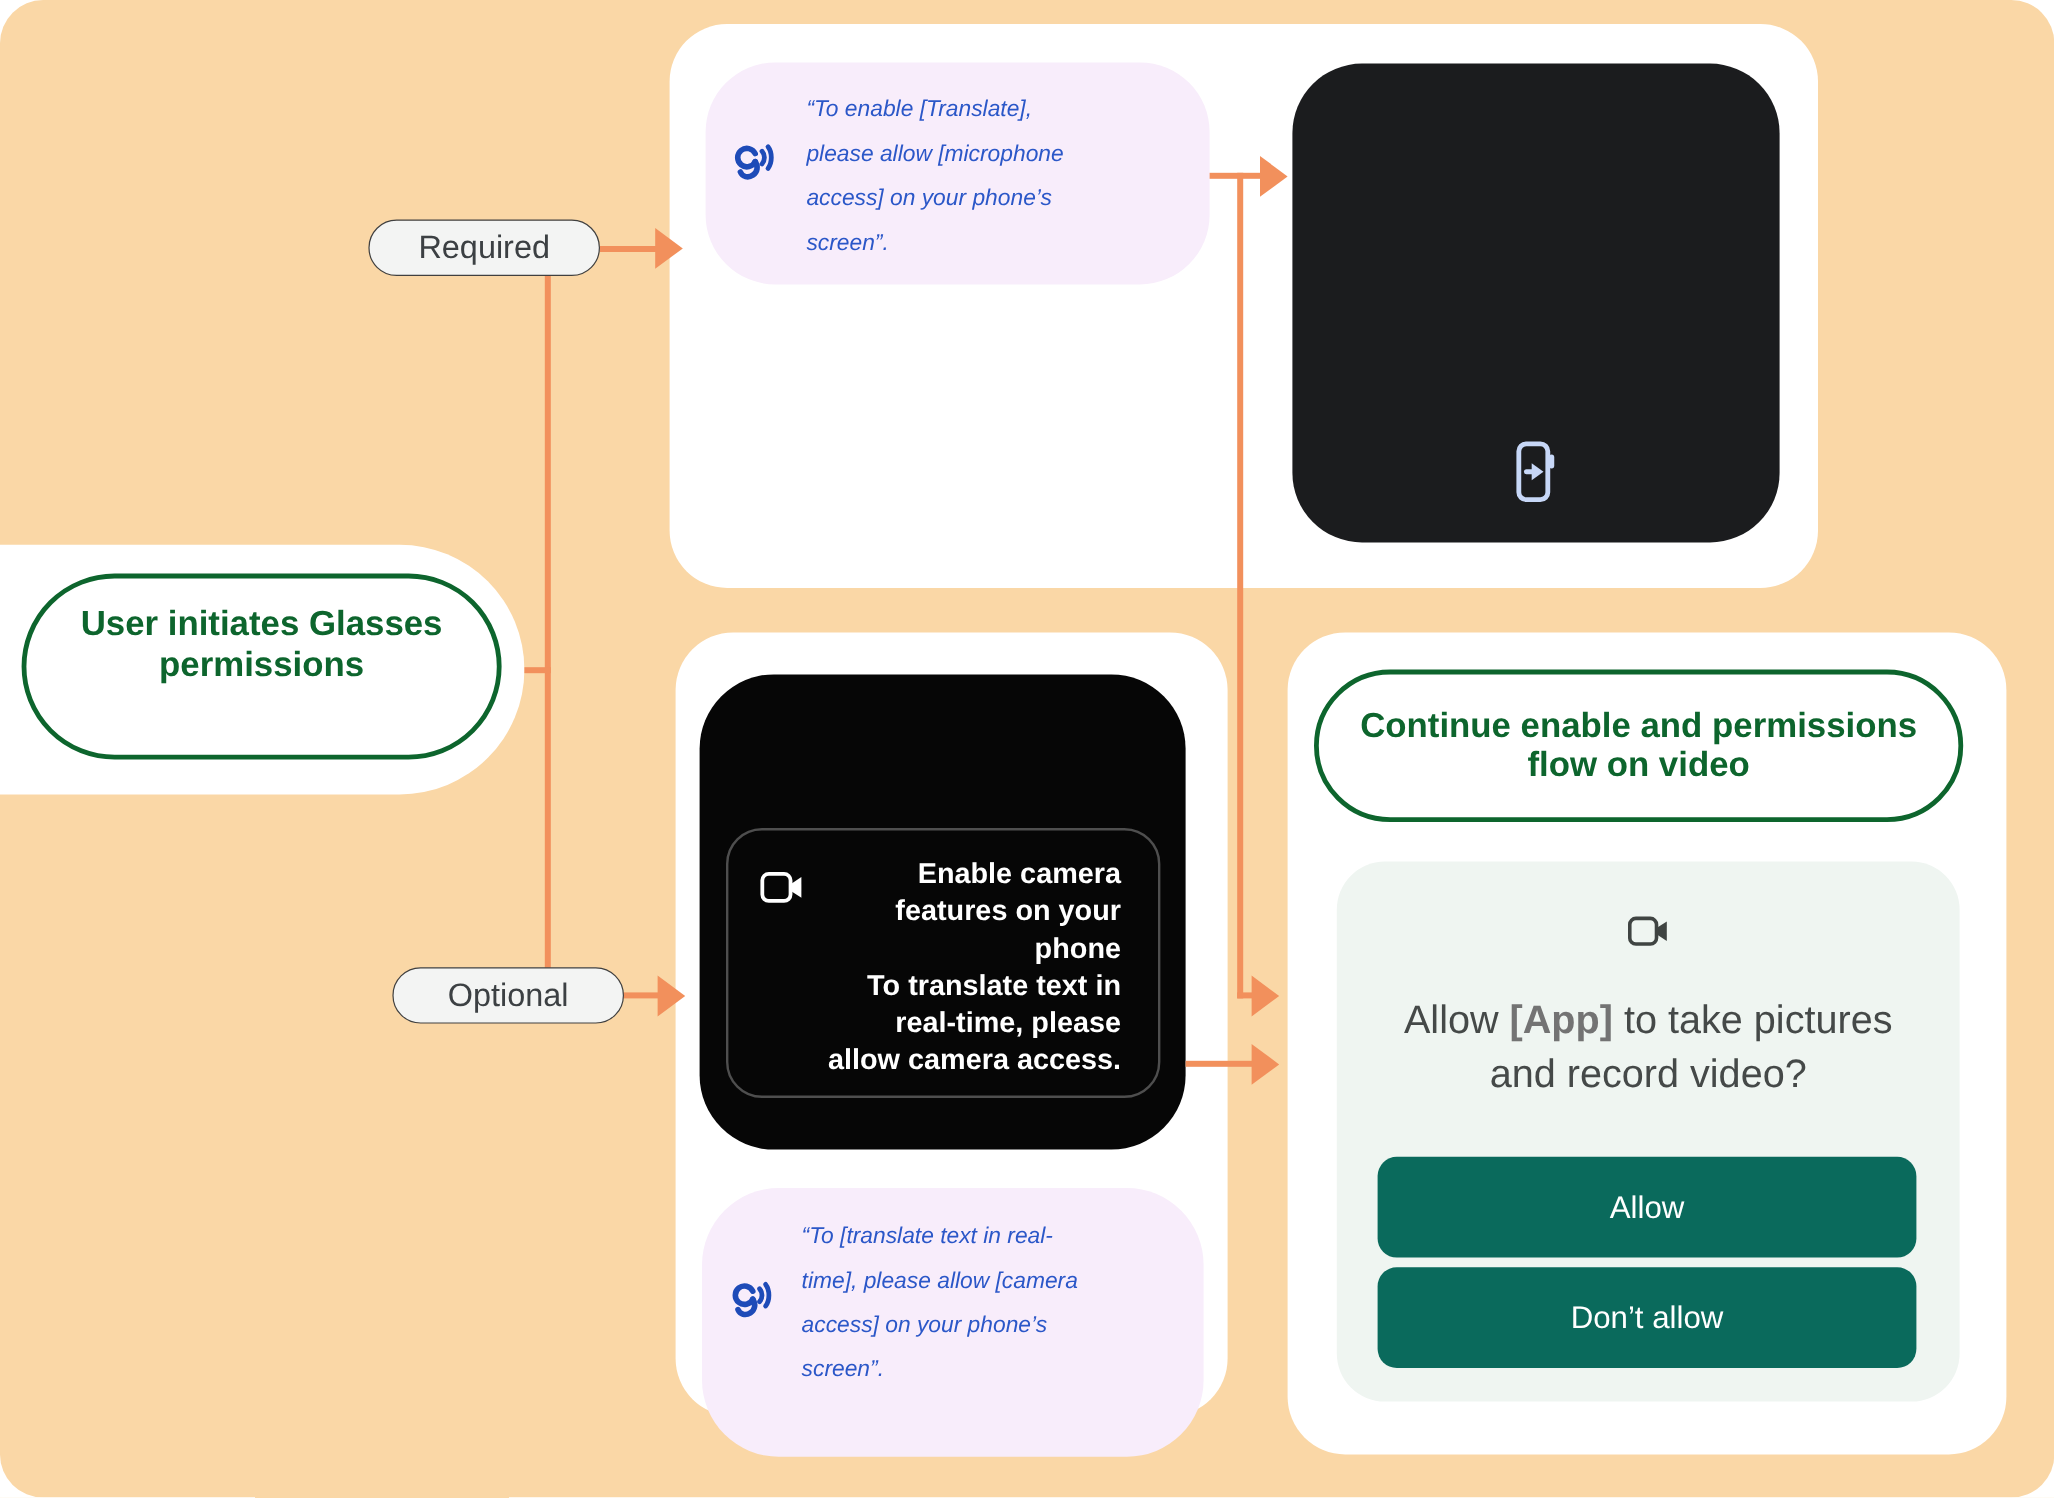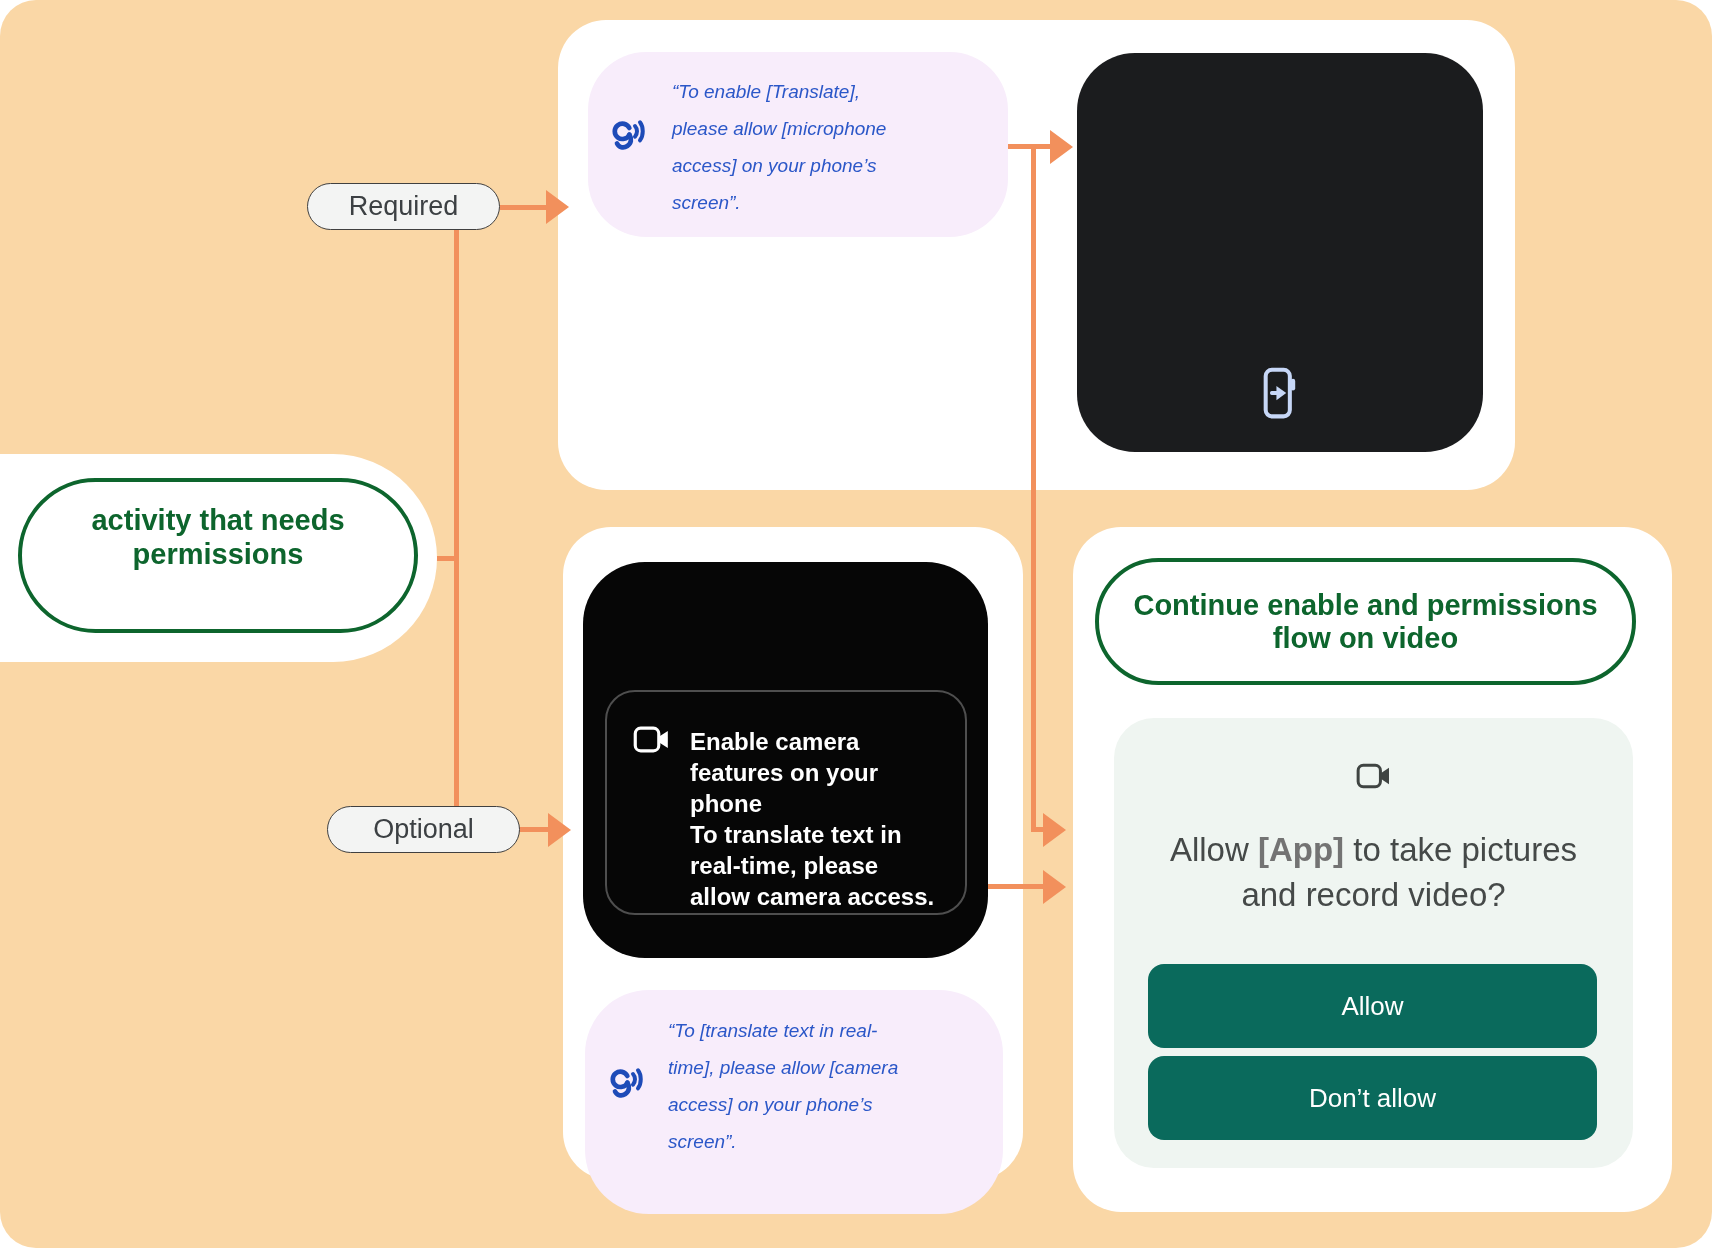--- a/index.html
+++ b/index.html
@@ -99,21 +99,21 @@
   <div class="oarrow" style="left:1043px;top:870px;"></div>
 
   <div class="pill" style="left:307px;top:183px;width:193px;">
     <span>Required</span>
   </div>
   <div class="pill" style="left:327px;top:806px;width:193px;">
     <span>Optional</span>
   </div>
 
   <div class="greennode" style="left:18px;top:478px;width:400px;height:155px;border-radius:80px;font-size:29px;line-height:34px;padding-top:21px;">
-    <div class="ln">activity that needs</div>
+    <div class="ln">User initiates Glasses</div>
     <div class="ln">permissions</div>
   </div>
 
   <div class="bubble" style="left:588px;top:52px;width:420px;height:185px;border-radius:58px;">
     <span class="icon" style="left:20px;top:66px;">
       <svg viewBox="0 0 60 60" width="40" height="40">
         <g fill="none" stroke="#1E4BB8" stroke-width="7" stroke-linecap="round">
           <path d="M32 25 A11.5 11.5 0 1 1 32 15"></path>
           <path d="M32 25 C36 31 35 38 29 42 C23 46 16 44 13.5 38"></path>
           <path d="M40.5 12 C44.5 16.5 44.5 23.5 40.5 28" stroke-width="6"></path>
@@ -141,21 +141,21 @@
   </div>
 
   <div class="blackbox" style="left:583px;top:562px;width:405px;height:396px;background:#060606;border-radius:62px;">
     <div class="glasses-inner" style="left:22px;top:128px;width:362px;height:225px;"></div>
     <span class="icon" style="left:50px;top:163px;">
       <svg viewBox="0 0 42 32" width="38" height="29">
         <rect x="2.5" y="3.5" width="26" height="25" rx="6" fill="none" stroke="#ffffff" stroke-width="3.5"></rect>
         <path d="M28.5 13 L38.5 6.5 V25.5 L28.5 19 Z" fill="#ffffff"></path>
       </svg>
     </span>
-    <div class="glasses-txt" style="left:107px;top:164px;">
+    <div class="glasses-txt" style="left:107px;top:151px;text-align:right;">
       <div>Enable camera</div>
       <div>features on your</div>
       <div>phone</div>
       <div>To translate text in</div>
       <div>real-time, please</div>
       <div>allow camera access.</div>
     </div>
   </div>
 
   <div class="bubble" style="left:585px;top:990px;width:418px;height:224px;border-radius:64px;">

